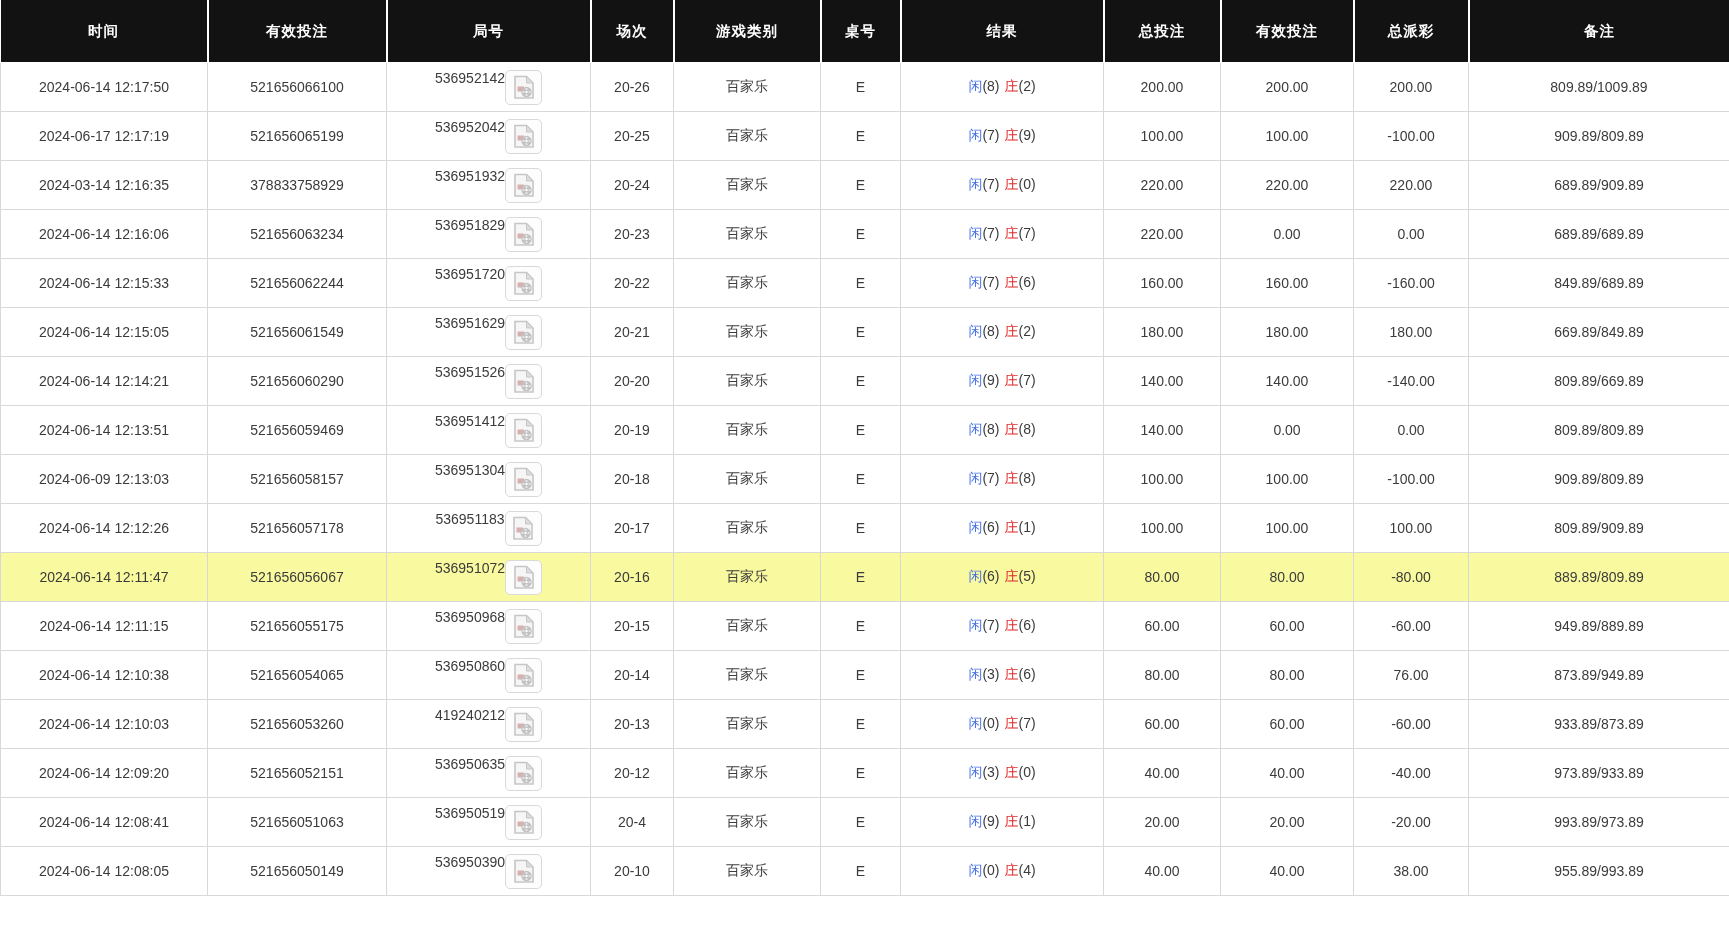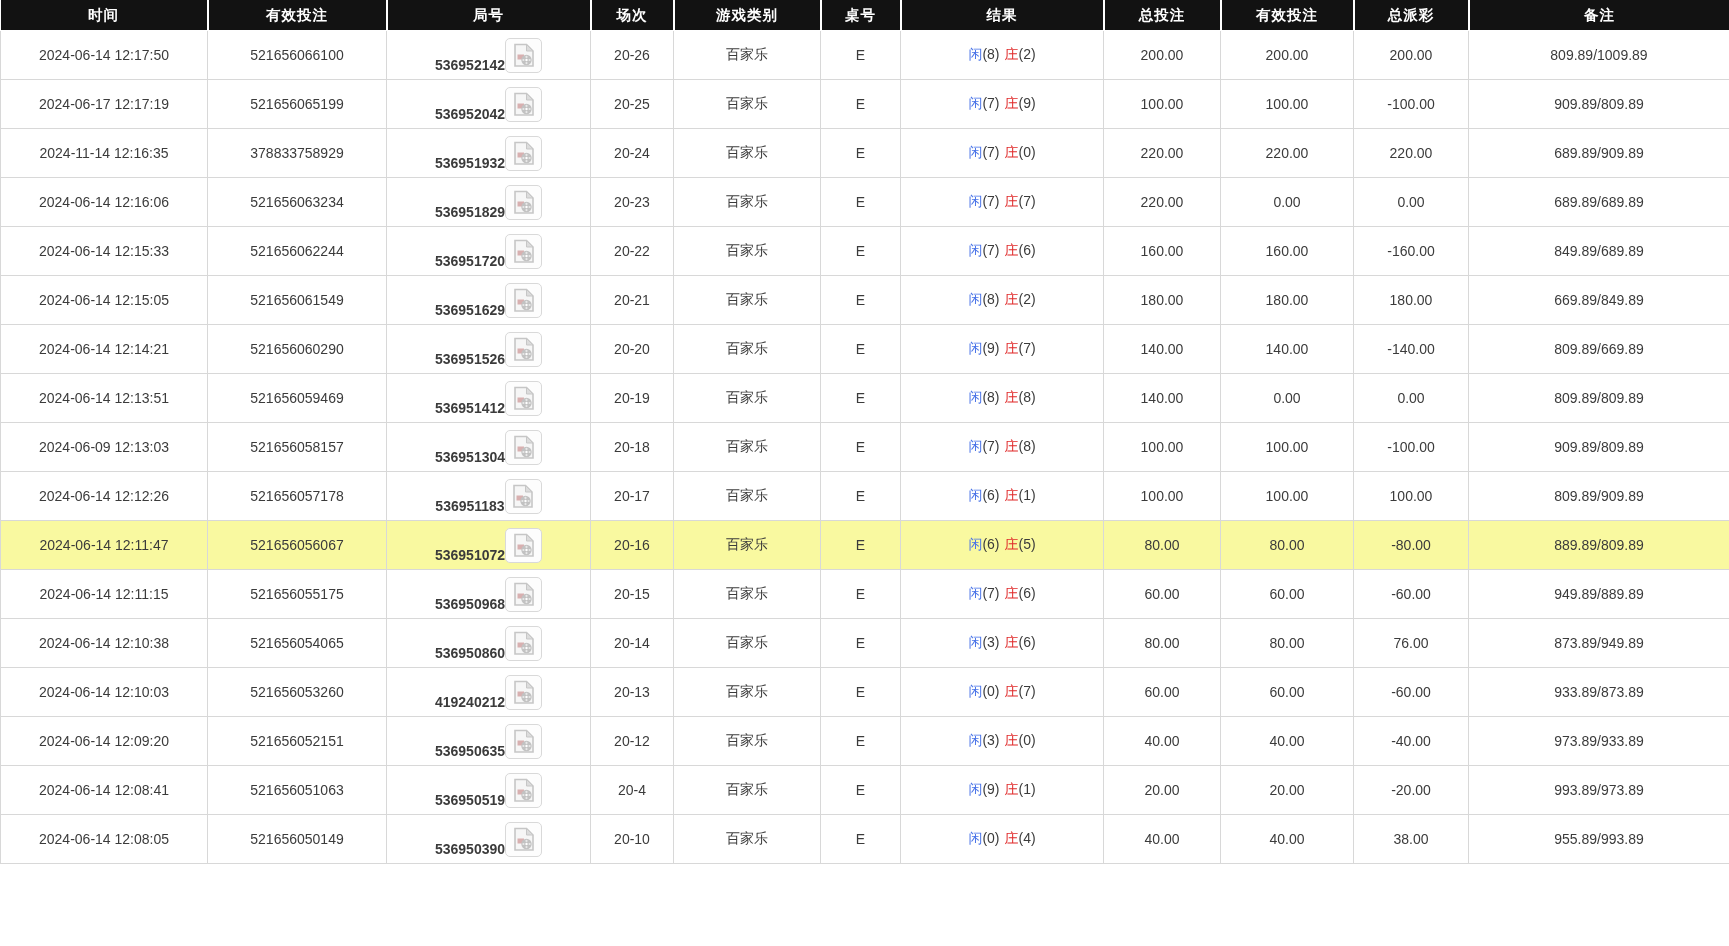--- a/index.html
+++ b/index.html
@@ -15,21 +15,21 @@
     border-collapse: collapse;
     table-layout: fixed;
     width: 1729px;
   }
   table.records th {
     background: #121212;
     color: #ffffff;
     font-size: 14.5px;
     font-weight: bold;
     height: 30px;
-    padding: 0;
+    padding: 16px;
     border-right: 2px solid #ffffff;
     border-bottom: 1px solid #ffffff;
     text-align: center;
     vertical-align: middle;
     letter-spacing: 1px;
   }
   table.records th:last-child { border-right: none; }
   table.records td {
     height: 48px;
     padding: 0;
@@ -45,24 +45,23 @@
   tr.highlight td { background: #f9f9a0; margin-left: 36px; }
   td.blue, .amt-blue { color: #2a6fdb; }
   td.neg { color: #ee2222; }
   .res-p { color: #4a74e8; }
   .res-b { color: #e02a2a; }
   .res-val { color: #3b3b3b; }
   .res-gap { display: inline-block; width: 5px; }
   td.remark-cell { text-align: right; padding-right: 16px; }
   .round-wrap {
     display: flex;
-    align-items: flex-end;
+    align-items: flex-start;
     justify-content: center;
     gap: 0;
-    font-weight: bold;
   }
   .video-btn {
     width: 37px;
     height: 35px;
     border: 1px solid #d9d9d9;
     border-radius: 5px;
     background: #fdfdfd;
     display: inline-flex;
     align-items: center;
     justify-content: center;
@@ -162,21 +161,21 @@
     <td><span>E</span></td>
     <td>
       <span class="res-p">闲</span><span class="res-val">(7)</span><span class="res-gap"></span><span class="res-b">庄</span><span class="res-val">(9)</span>
     </td>
     <td class="blue"><span>100.00</span></td>
     <td><span>100.00</span></td>
     <td class="neg"><span>-100.00</span></td>
     <td class="remark-cell"><span>909.89/809.89</span></td>
   </tr>
       <tr>
-    <td><span>2024-11-14 12:16:35</span></td>
+    <td><span>2024-03-14 12:16:35</span></td>
     <td><span>378833758929</span></td>
     <td>
       <div class="round-wrap">
         <span>536951932</span>
         <button class="video-btn">
           <svg width="22" height="25" viewBox="0 0 22 25">
             <path d="M2 1.5 H13.5 L20 8 V23 H2 Z" fill="#f6f6f6" stroke="#c6c6c6" stroke-width="1.6"></path>
             <path d="M13.5 1.5 V8 H20 Z" fill="#dcdcdc" stroke="#c6c6c6" stroke-width="1"></path>
             <rect x="4.5" y="11.5" width="6.5" height="5" fill="#d8b0b0"></rect>
             <circle cx="13.5" cy="17" r="5.2" fill="#c2c2c2"></circle>

